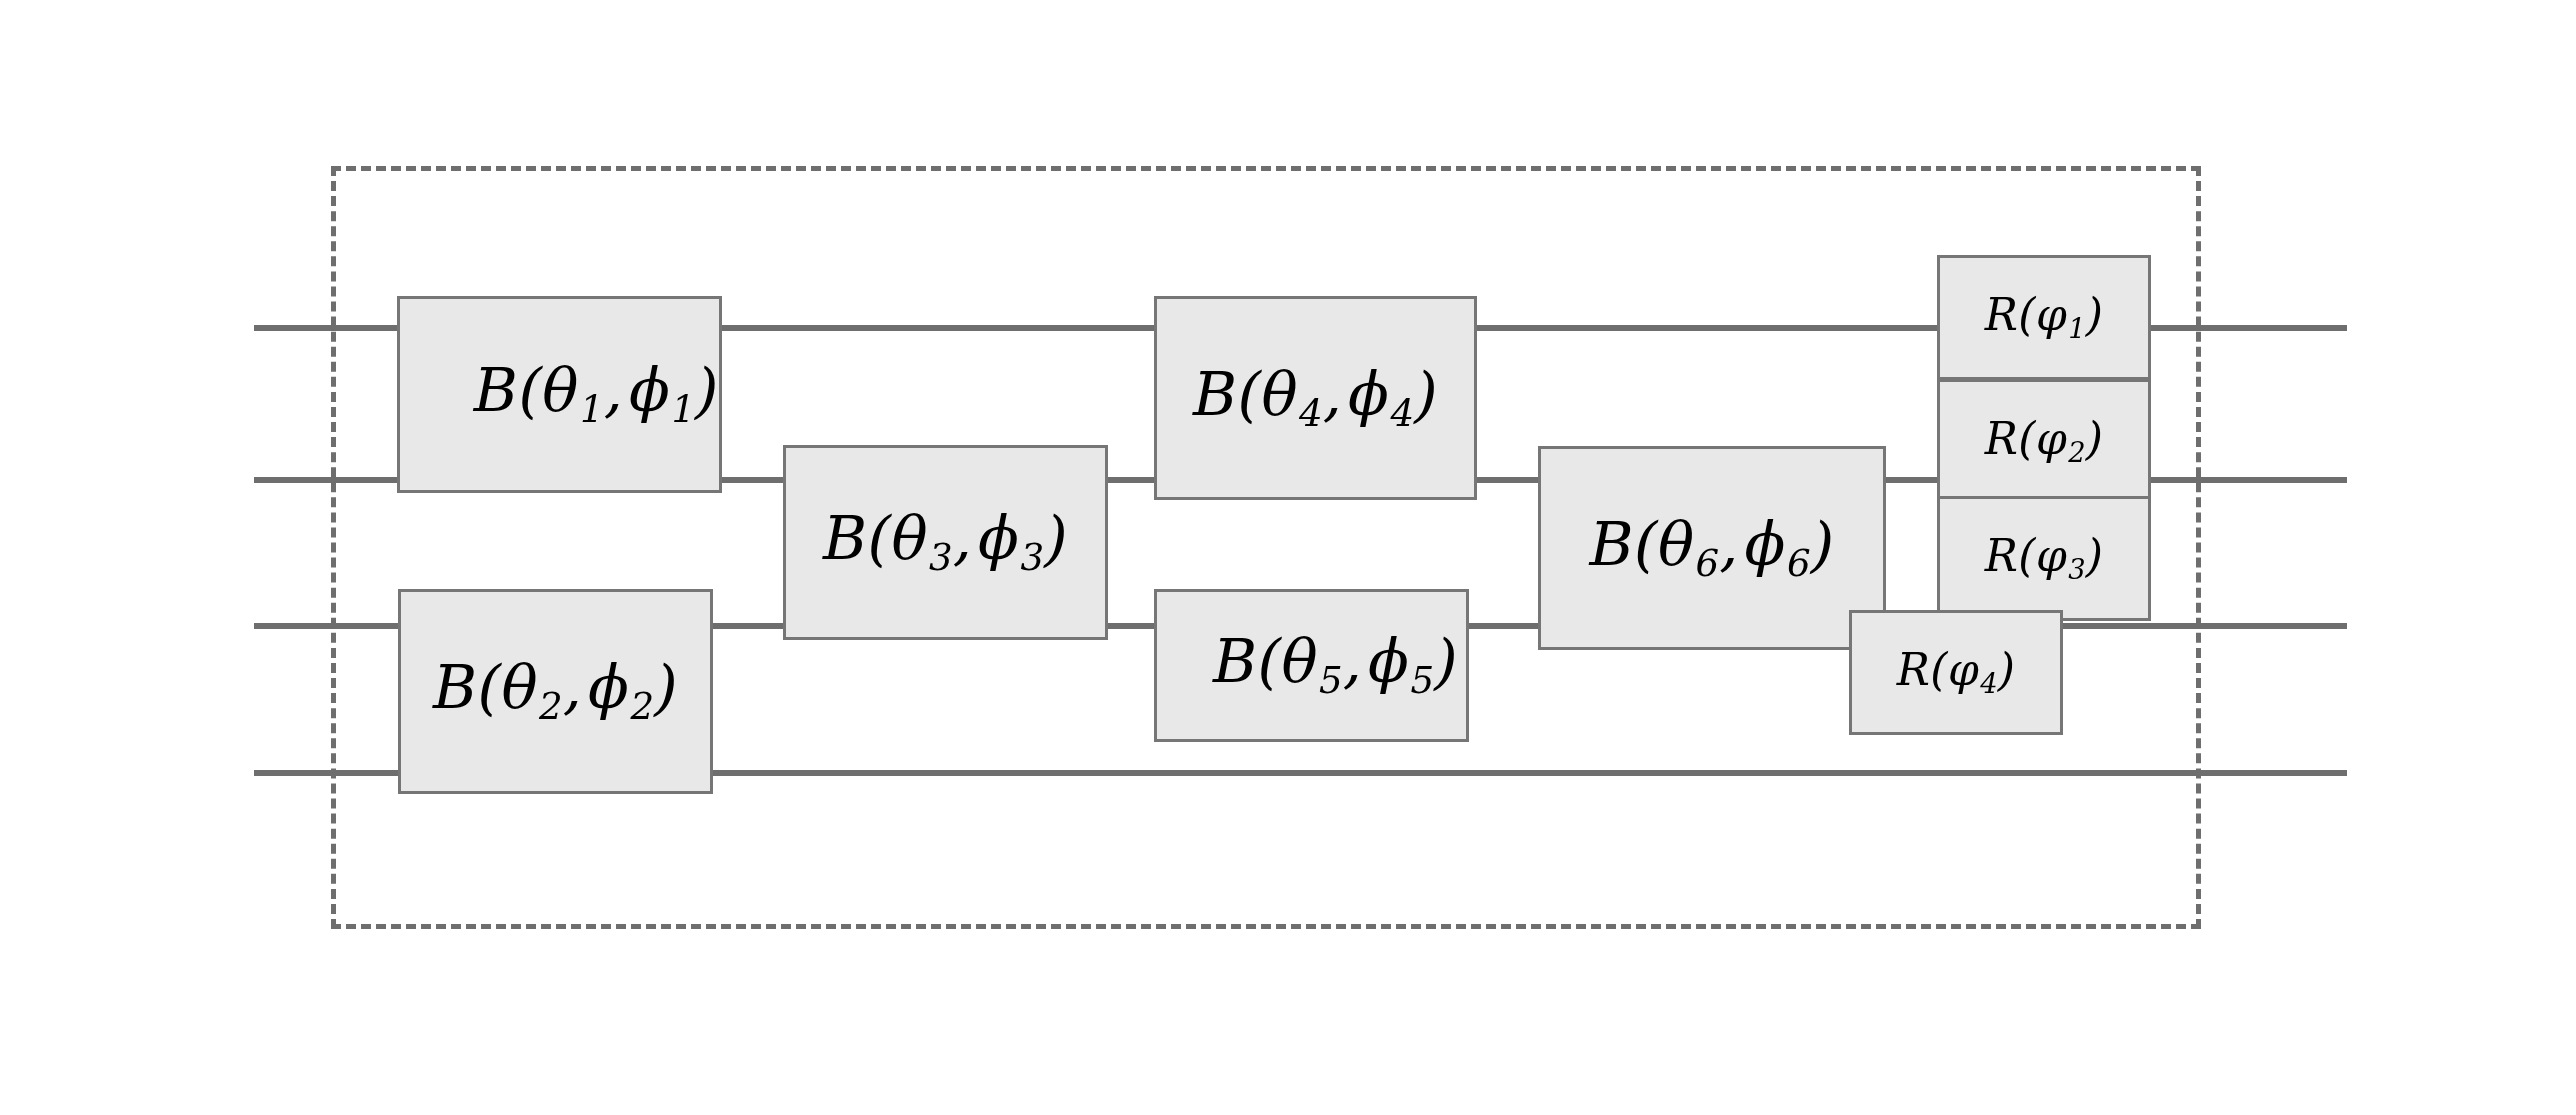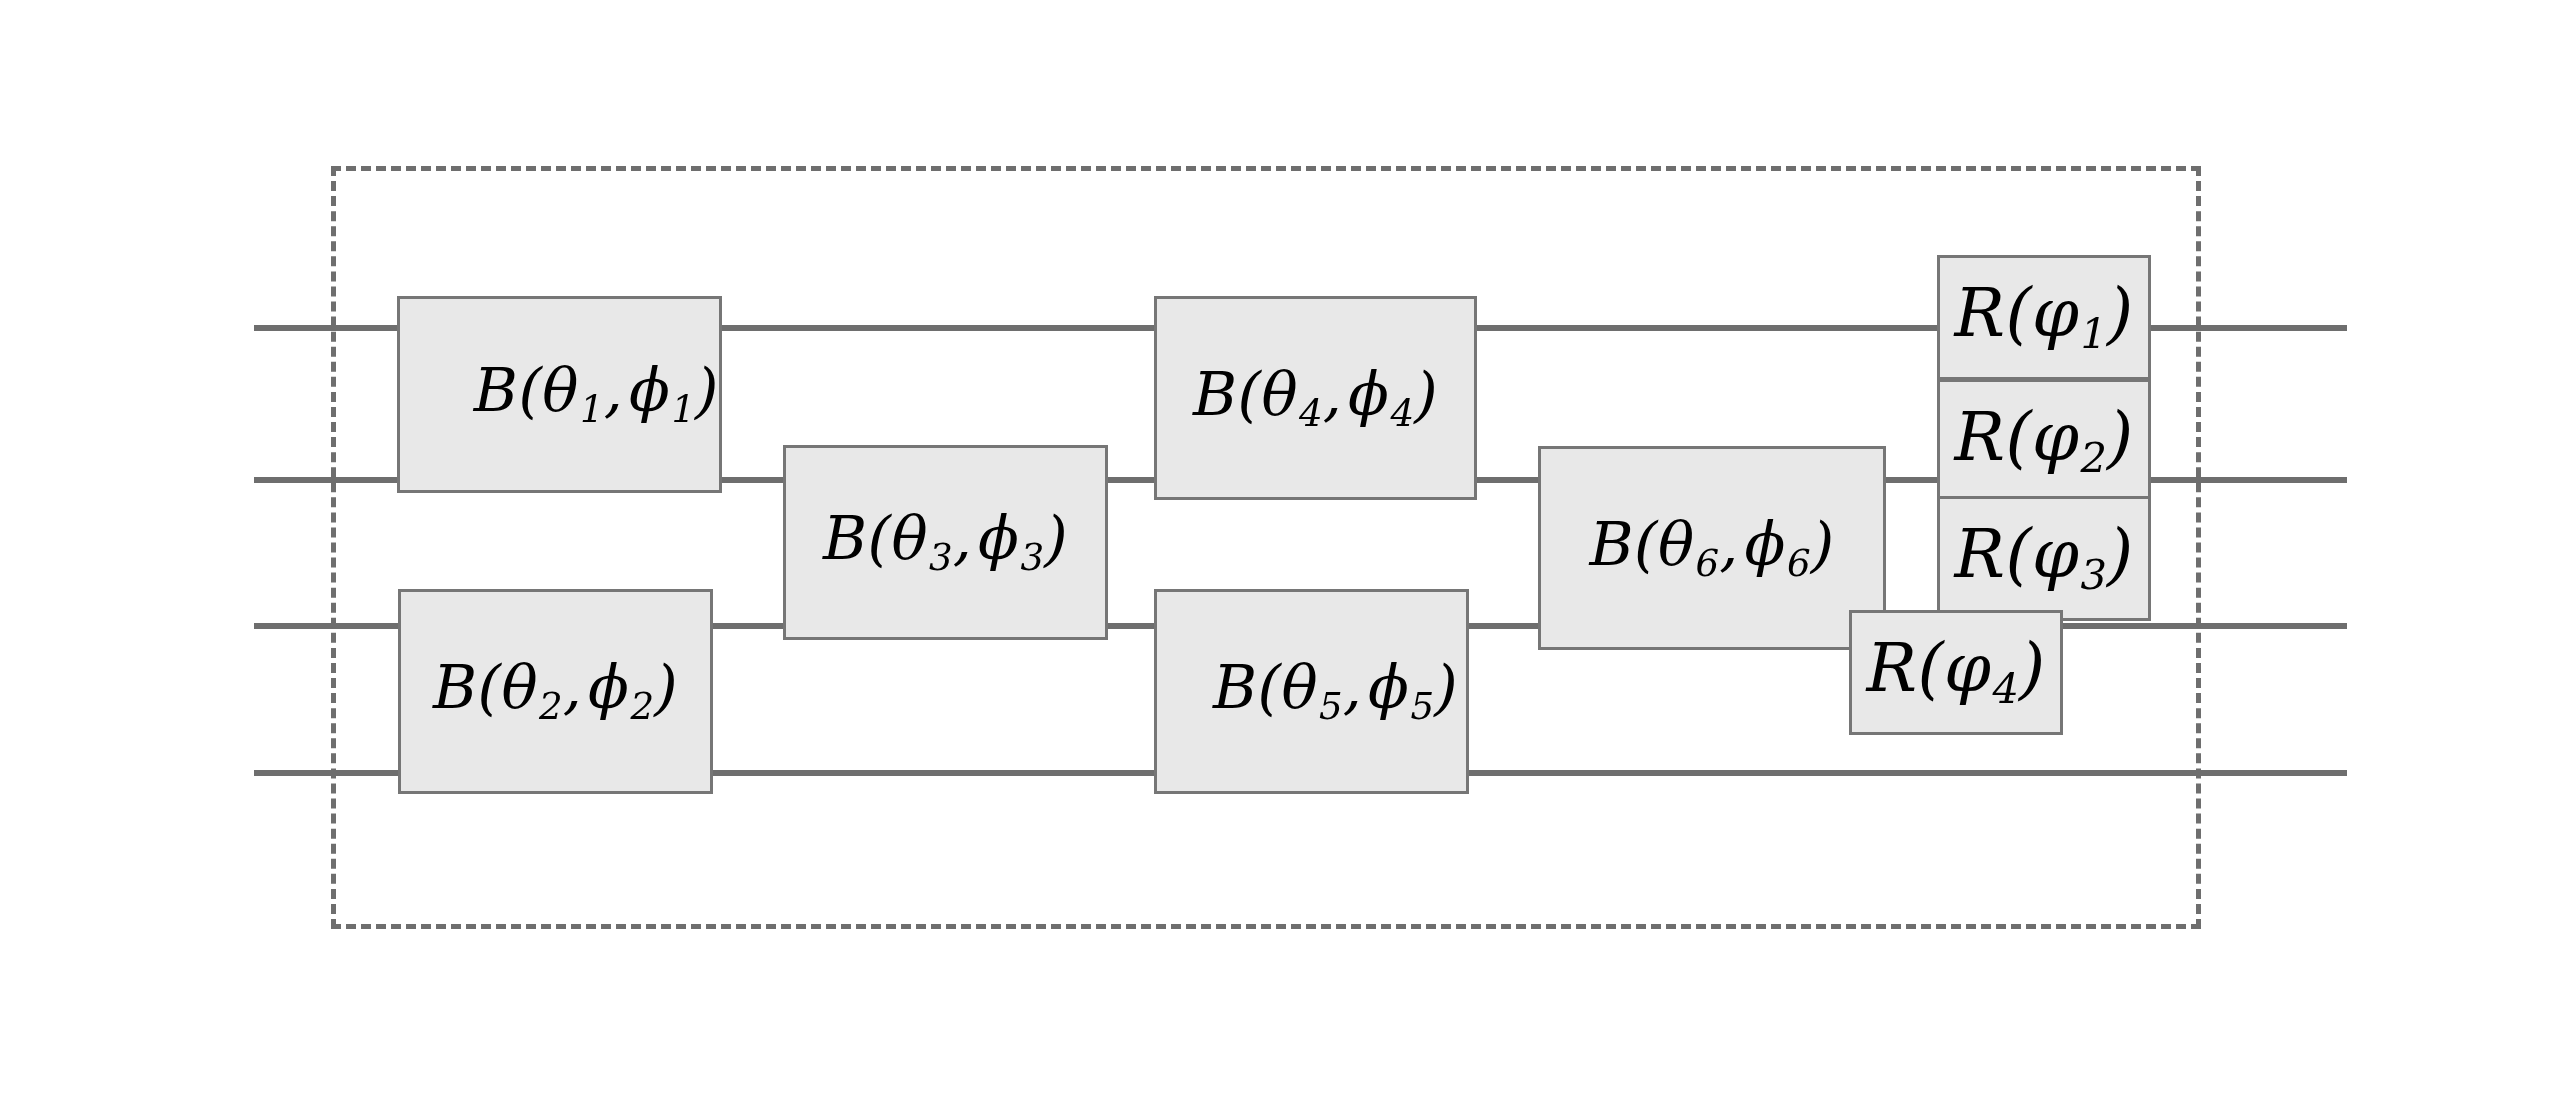--- a/index.html
+++ b/index.html
@@ -42,21 +42,21 @@
     color: #000000;
   }
   .gate-label {
     font-family: "DejaVu Serif", serif;
     font-style: italic;
     white-space: nowrap;
     line-height: 1;
     letter-spacing: 0.5px;
   }
   .gate.beam .gate-label { font-size: 60px; }
-  .gate.rot  .gate-label { font-size: 67px; }
+  .gate.rot  .gate-label { font-size: 44px; }
   .gate-label .sub {
     font-size: 0.62em;
     vertical-align: -0.30em;
     font-style: italic;
     padding-left: 1px;
     letter-spacing: 0;
   }
   .gate-label .paren,
   .gate-label .comma {
     font-style: italic;
@@ -84,21 +84,21 @@
   </div>
 
   <div class="gate beam" style="left:783px; top:445px; width:325px; height:195px;">
     <span class="gate-label"><span>B</span><span class="paren">(</span><span>θ</span><span class="sub">3</span><span class="comma">,</span><span>ϕ</span><span class="sub">3</span><span class="paren">)</span></span>
   </div>
 
   <div class="gate beam" style="left:1154px; top:296px; width:323px; height:204px;justify-content:center;">
     <span class="gate-label"><span>B</span><span class="paren">(</span><span>θ</span><span class="sub">4</span><span class="comma">,</span><span>ϕ</span><span class="sub">4</span><span class="paren">)</span></span>
   </div>
 
-  <div class="gate beam" style="left:1154px; top:589px; width:315px; height:205px;padding-left:48px;">
+  <div class="gate beam" style="left:1154px; top:589px; width:315px; height:153px;padding-left:48px;">
     <span class="gate-label"><span>B</span><span class="paren">(</span><span>θ</span><span class="sub">5</span><span class="comma">,</span><span>ϕ</span><span class="sub">5</span><span class="paren">)</span></span>
   </div>
 
   <div class="gate beam" style="left:1538px; top:446px; width:348px; height:204px;">
     <span class="gate-label"><span>B</span><span class="paren">(</span><span>θ</span><span class="sub">6</span><span class="comma">,</span><span>ϕ</span><span class="sub">6</span><span class="paren">)</span></span>
   </div>
 
   <div class="gate rot" style="left:1937px; top:255px; width:214px; height:125px;">
     <span class="gate-label"><span>R</span><span class="paren">(</span><span>φ</span><span class="sub">1</span><span class="paren">)</span></span>
   </div>

